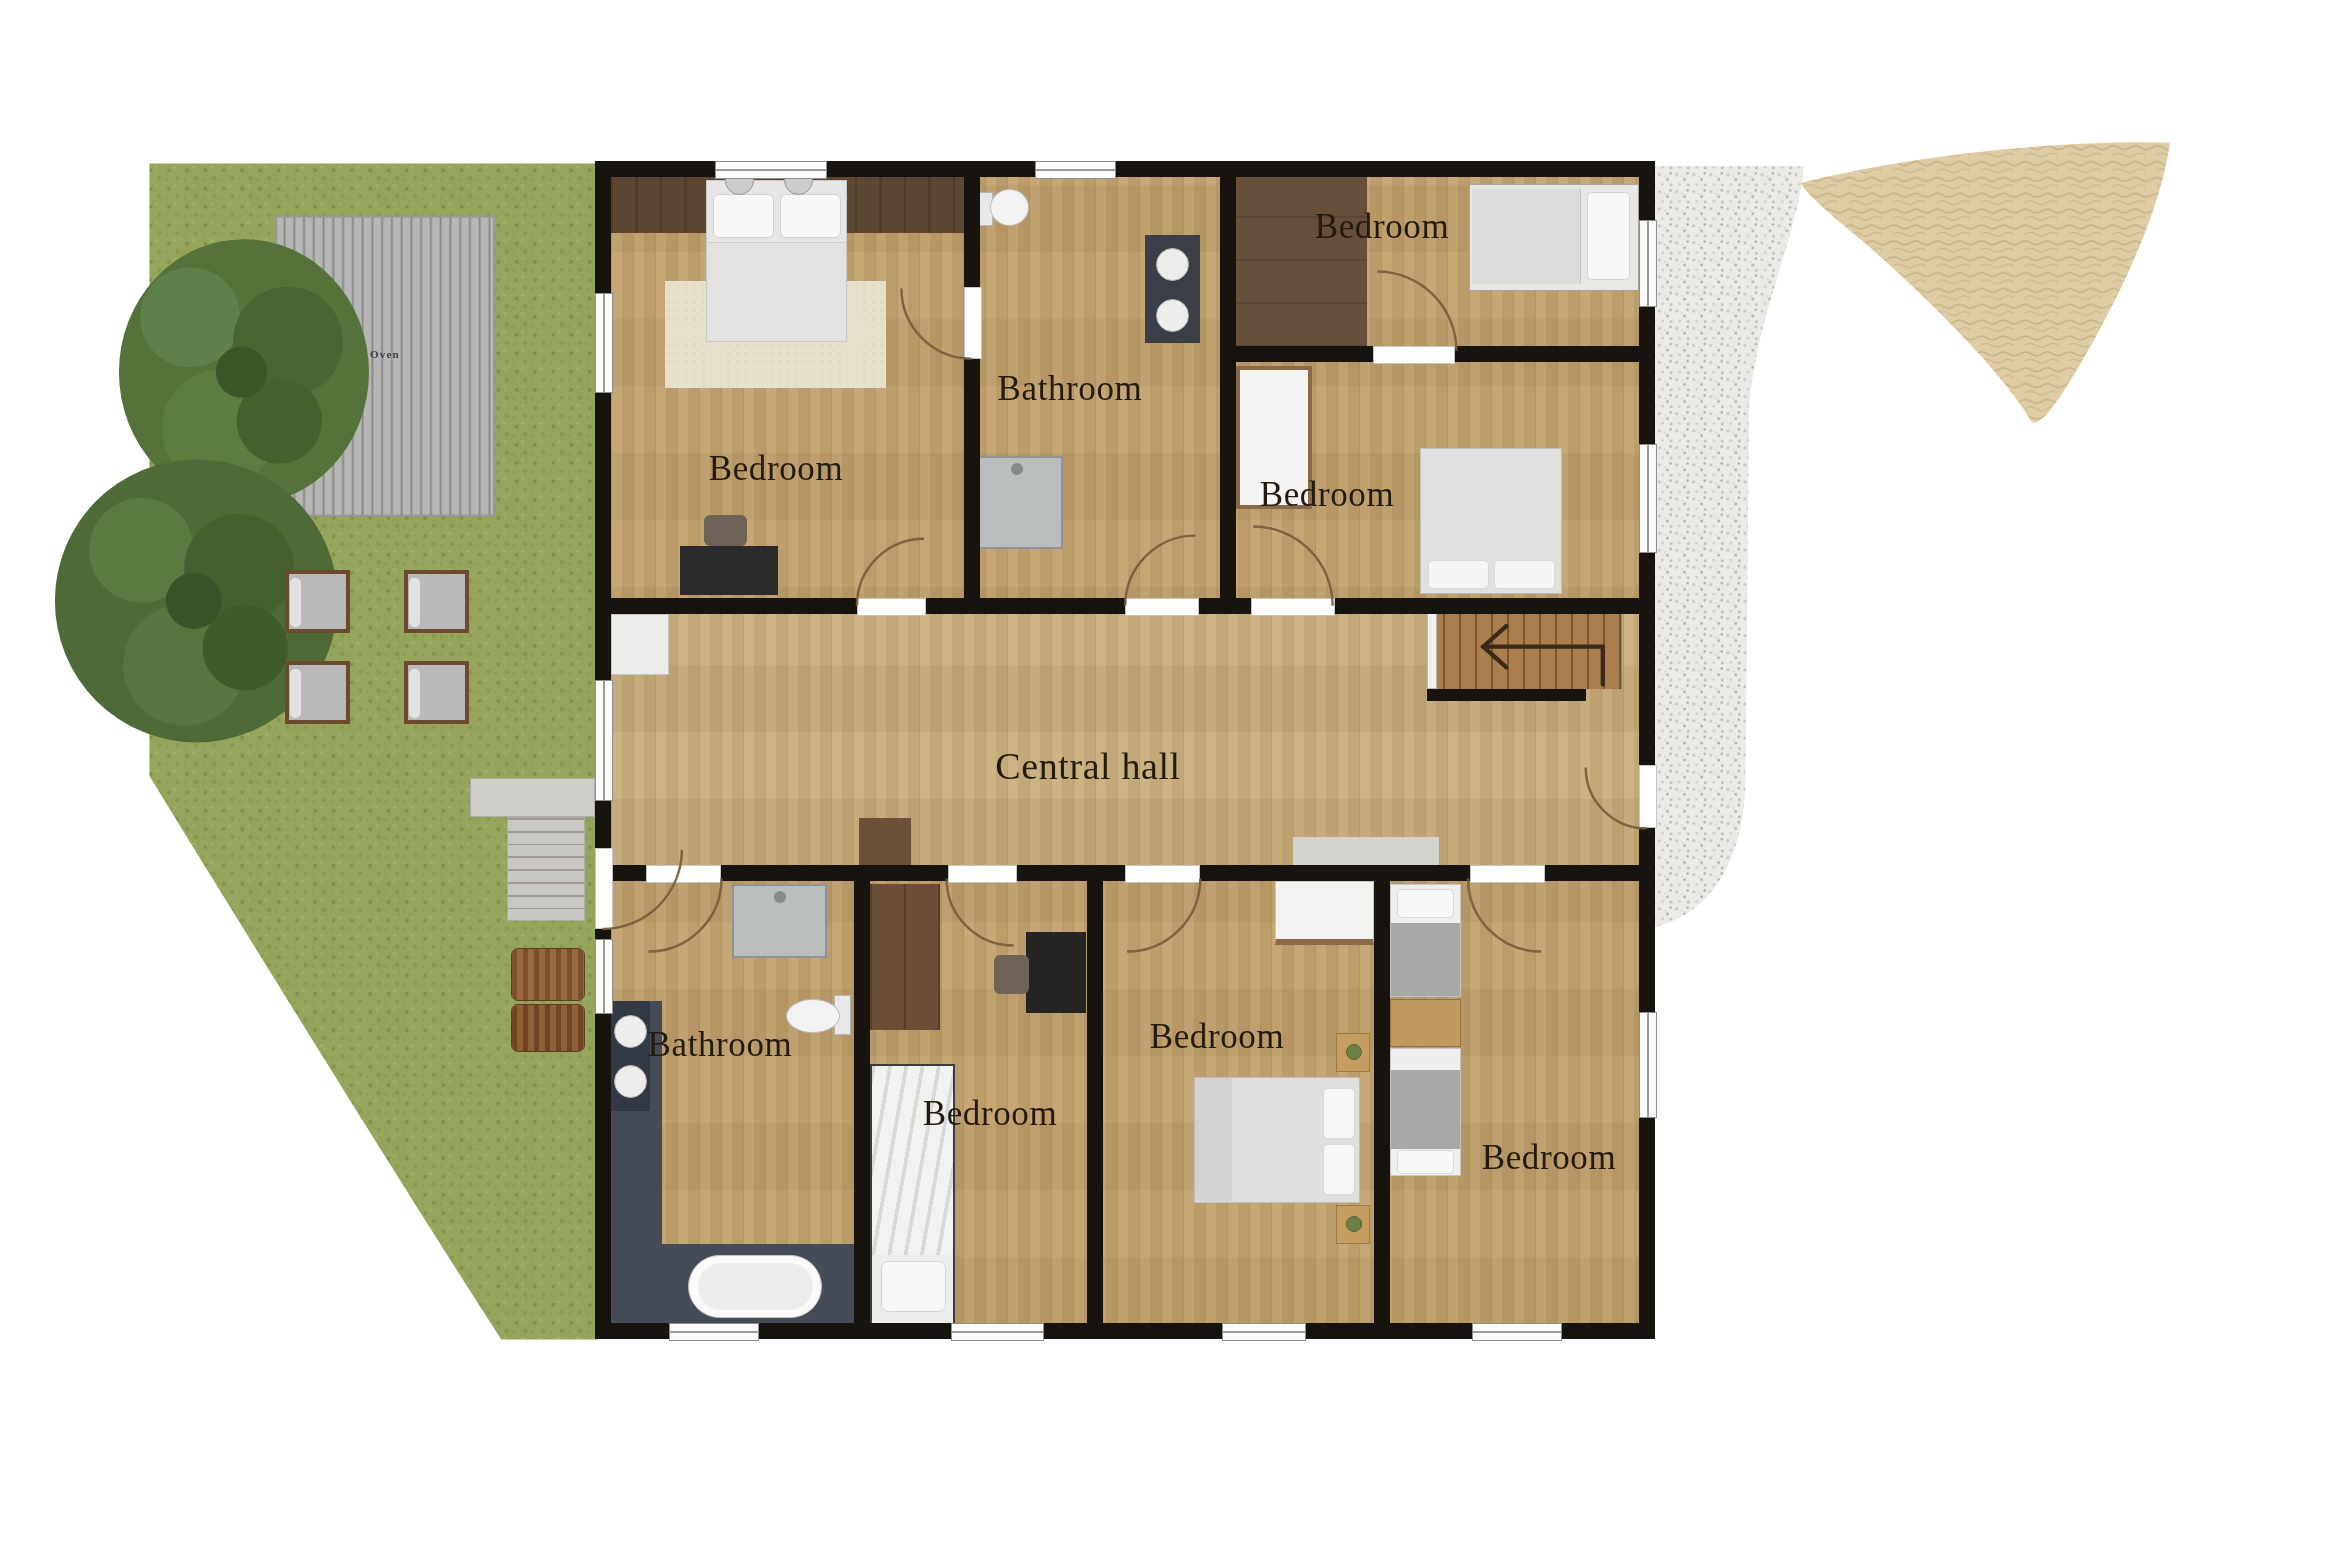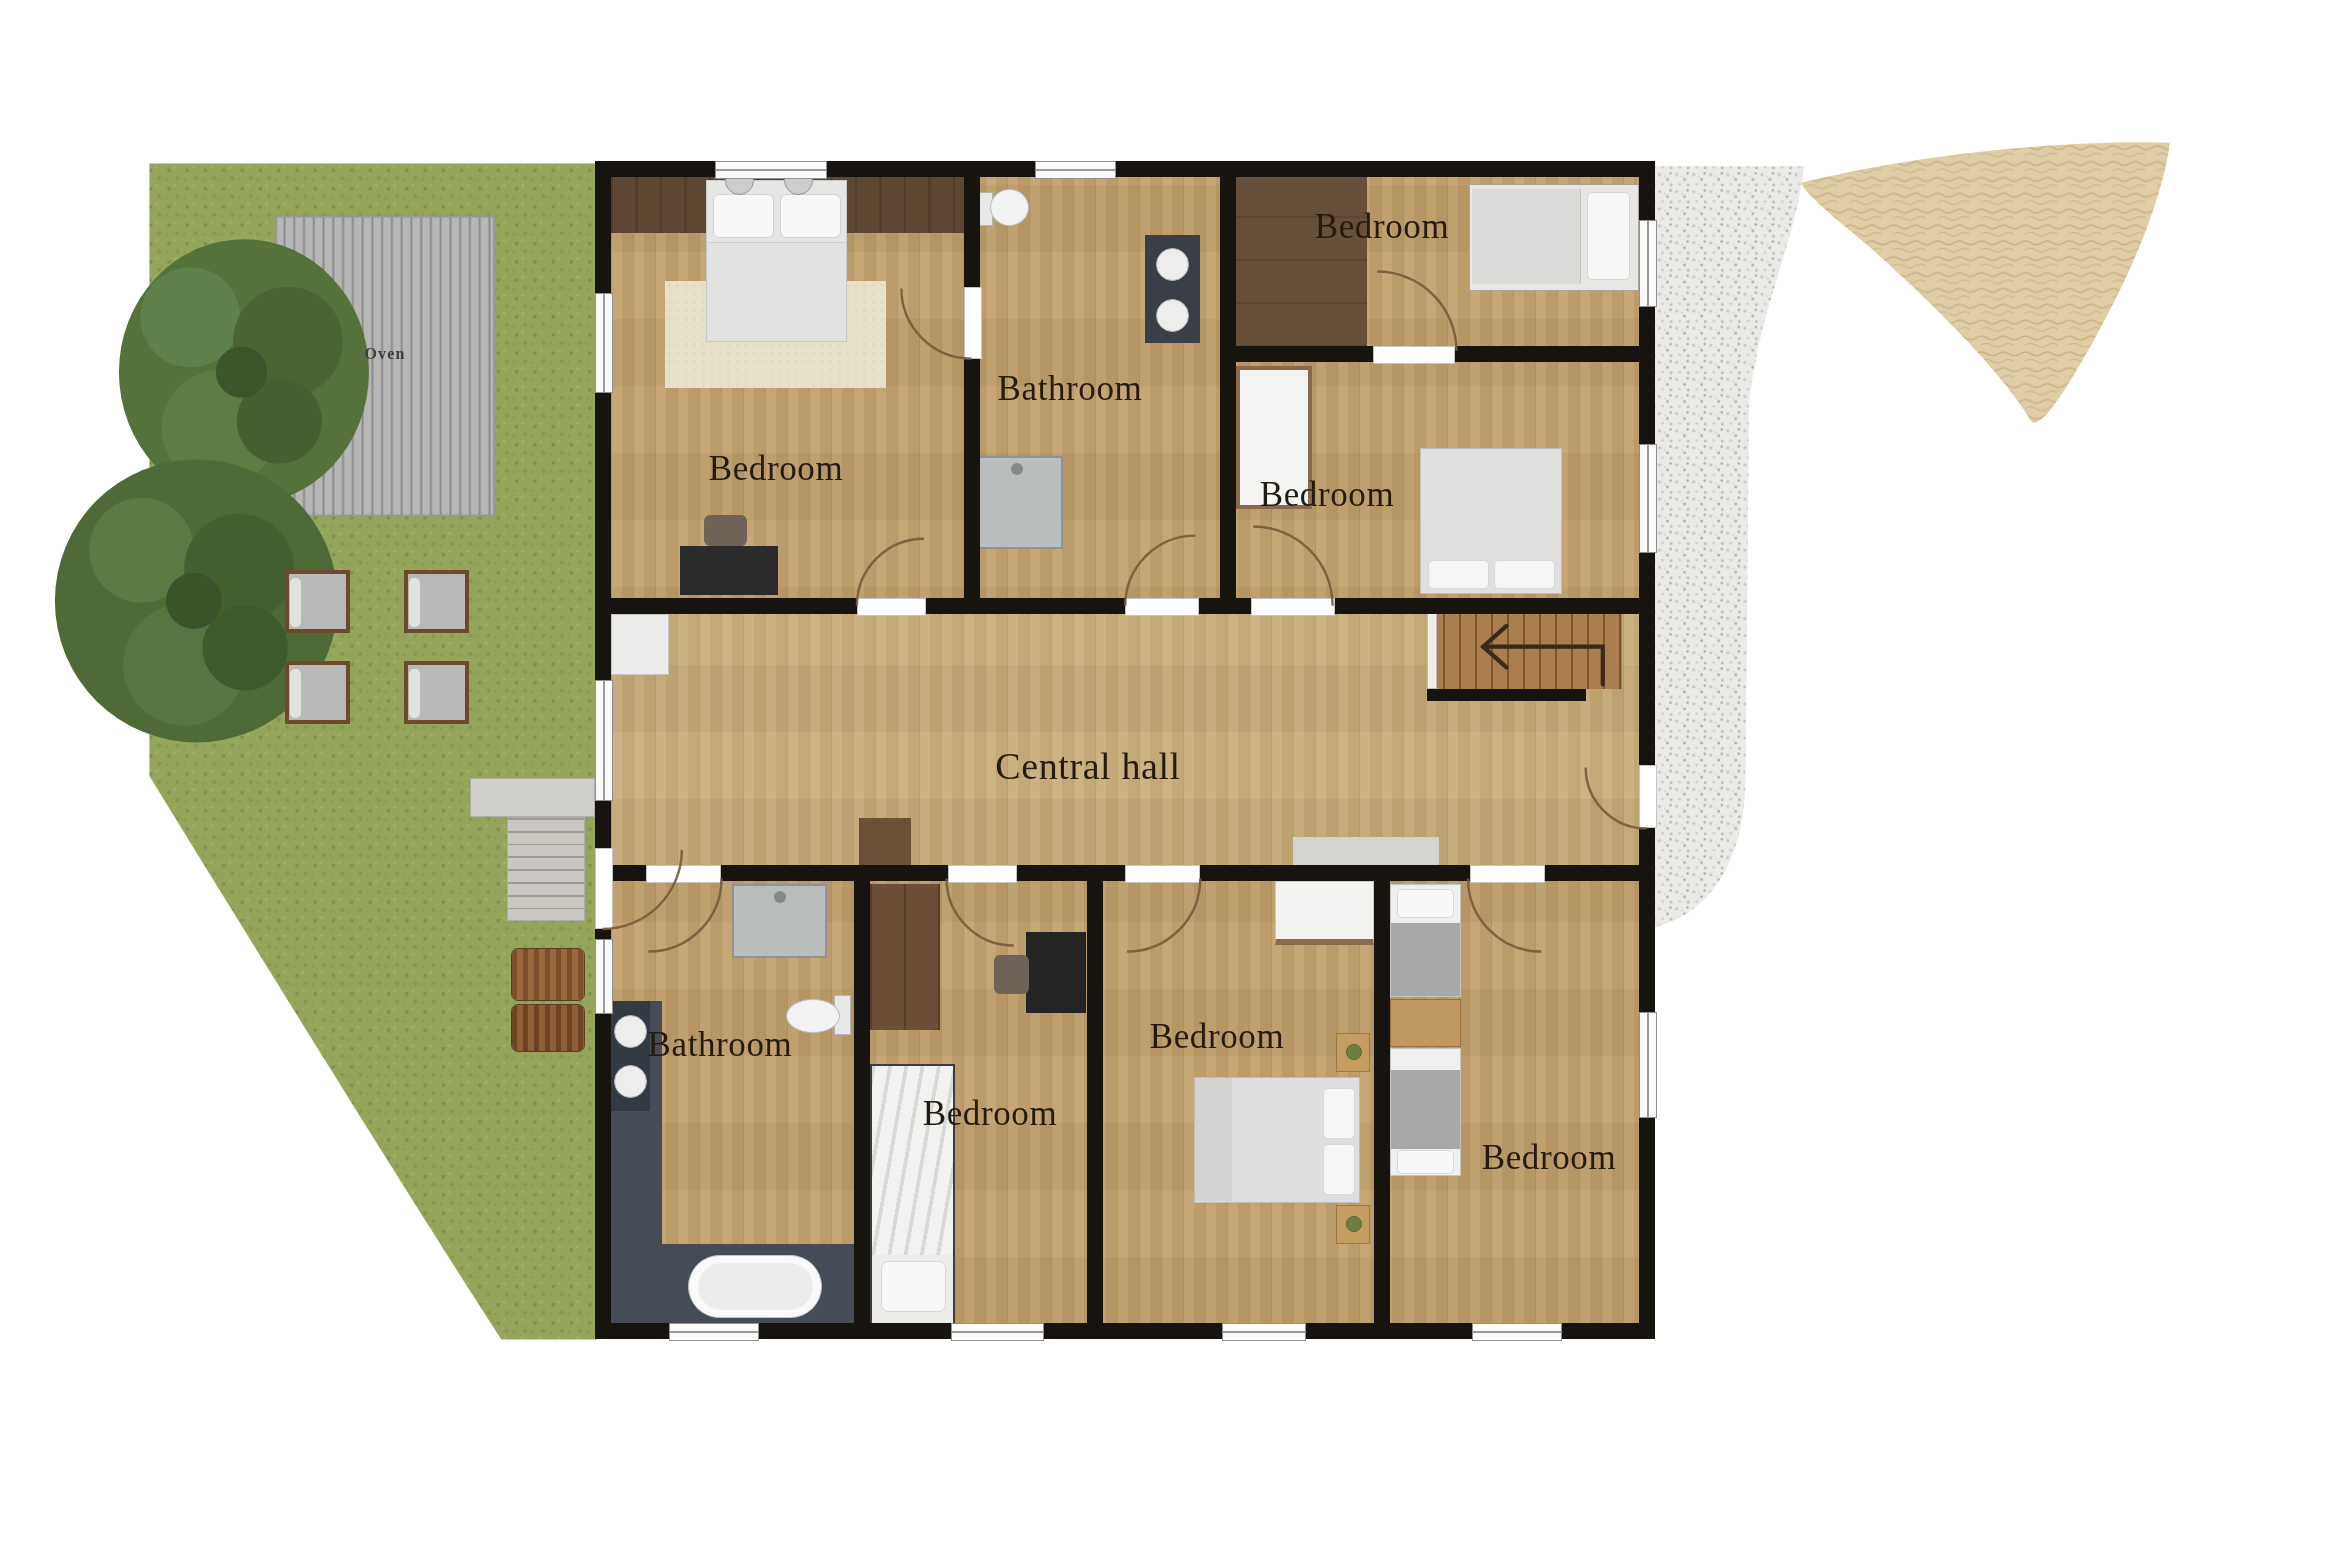--- a/index.html
+++ b/index.html
@@ -19,21 +19,21 @@
   
   .win{position:absolute;background:#fbfbfb;border:1.8px solid #8f8f8f;z-index:40;}
   .wh:after{content:"";position:absolute;left:0;right:0;top:50%;margin-top:-0.6px;height:1.2px;background:#9a9a9a;}
   .wv:after{content:"";position:absolute;top:0;bottom:0;left:50%;margin-left:-0.6px;width:1.2px;background:#9a9a9a;}
   .door{position:absolute;background:#ffffff;border:1.2px solid #c6c6c6;z-index:40;}
   
   .lbl{position:absolute;transform:translate(-50%,-50%);color:#241b10;white-space:nowrap;z-index:60;
        letter-spacing:0.6px;}
   .lbl-room{font-size:35px;}
   .lbl-hall{font-size:38px;}
-  .lbl-oven{font-size:16px;color:#3e3e3c;font-weight:bold;letter-spacing:1.2px;}
+  .lbl-oven{font-size:11px;color:#3e3e3c;font-weight:bold;letter-spacing:1.2px;}
   .furn{position:absolute;z-index:20;box-sizing:border-box;}
   .z25{z-index:25;}
 </style>
 </head>
 <body>
 
 <div id="plan">
 
   <svg class="layer" style="z-index:0" viewBox="0 0 3840 2559" width="2342" height="1561">
     <defs>

